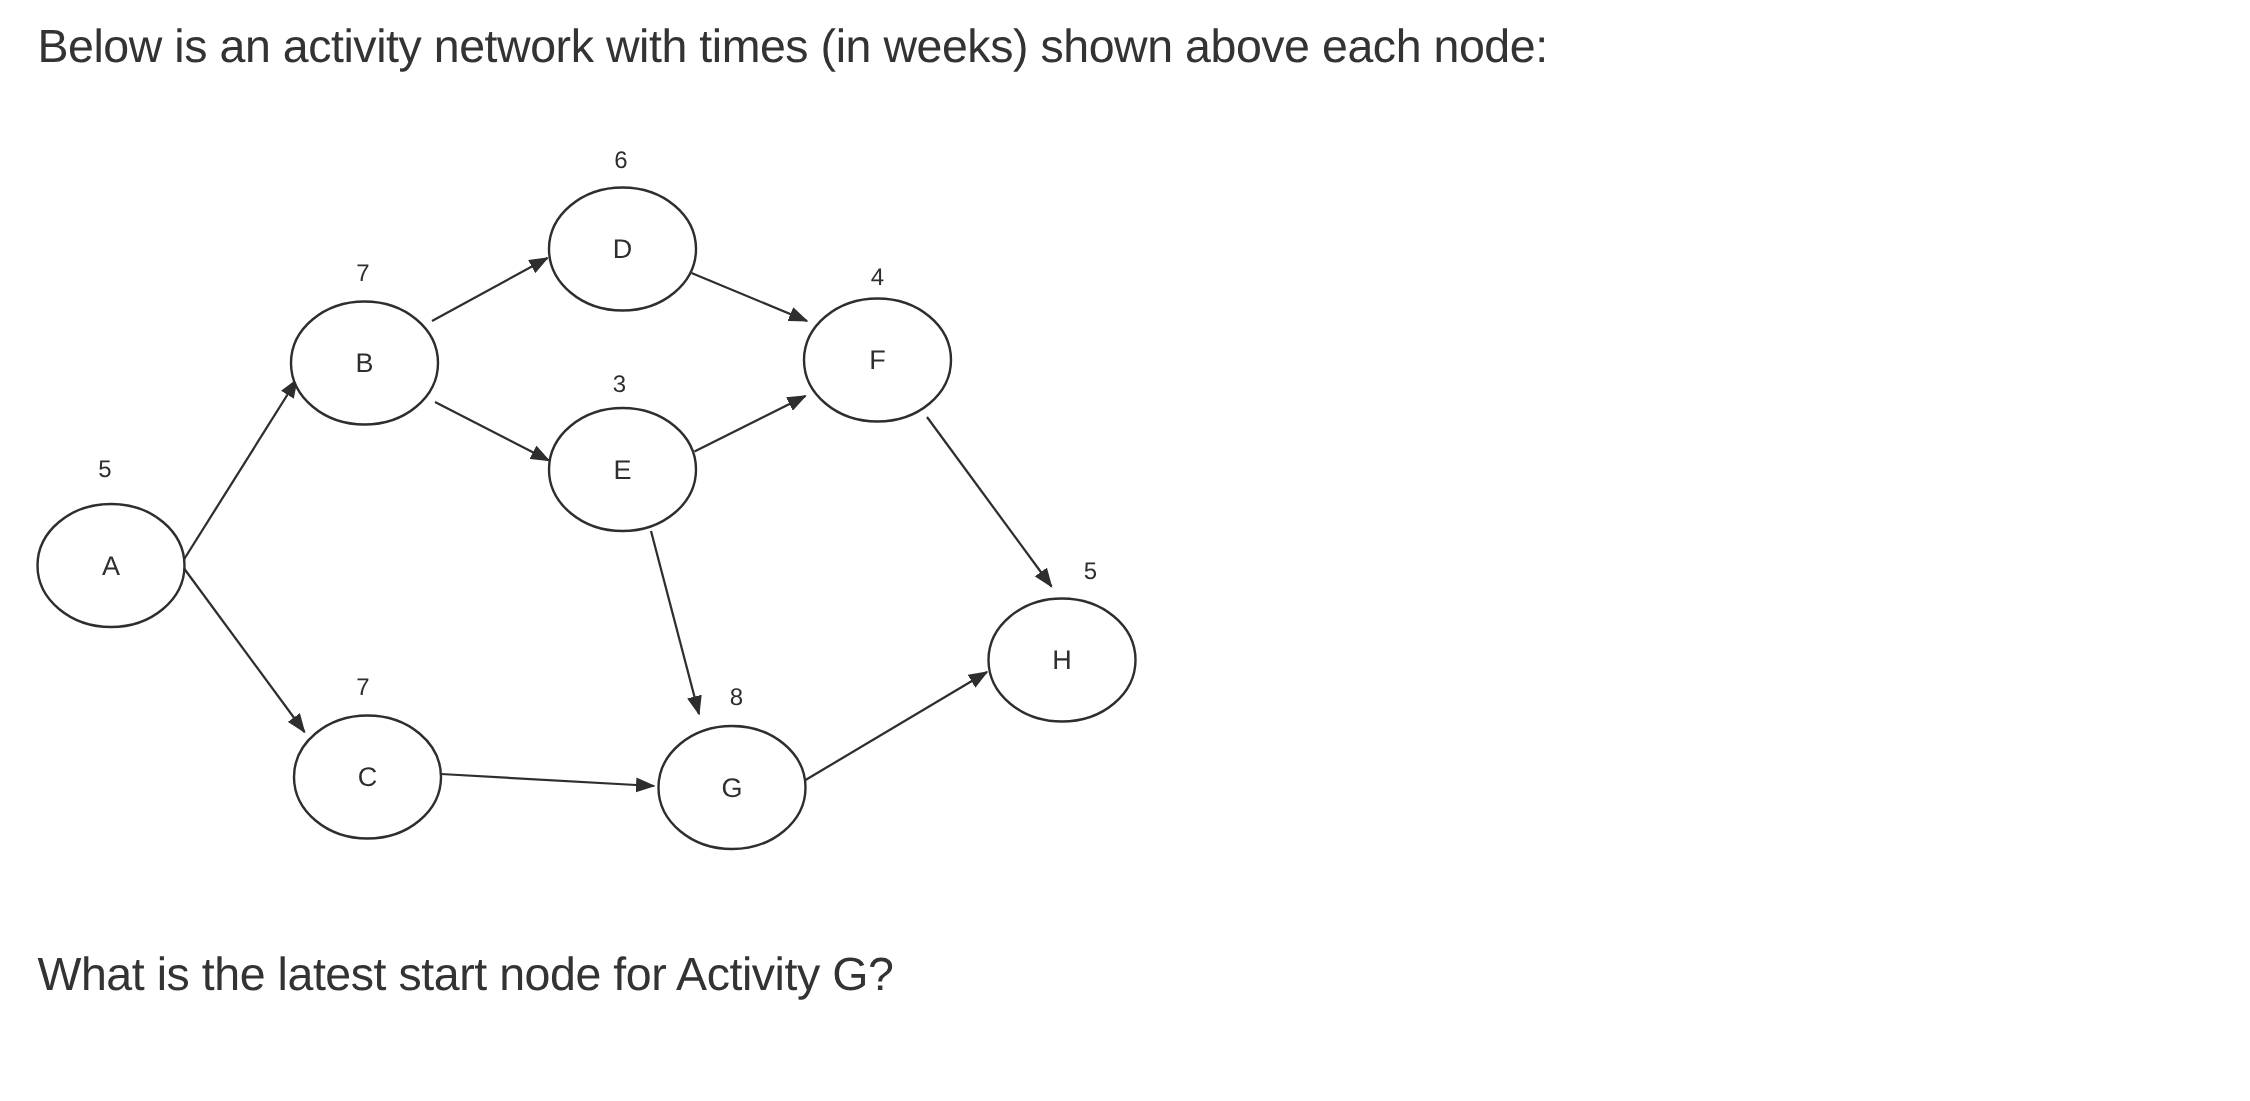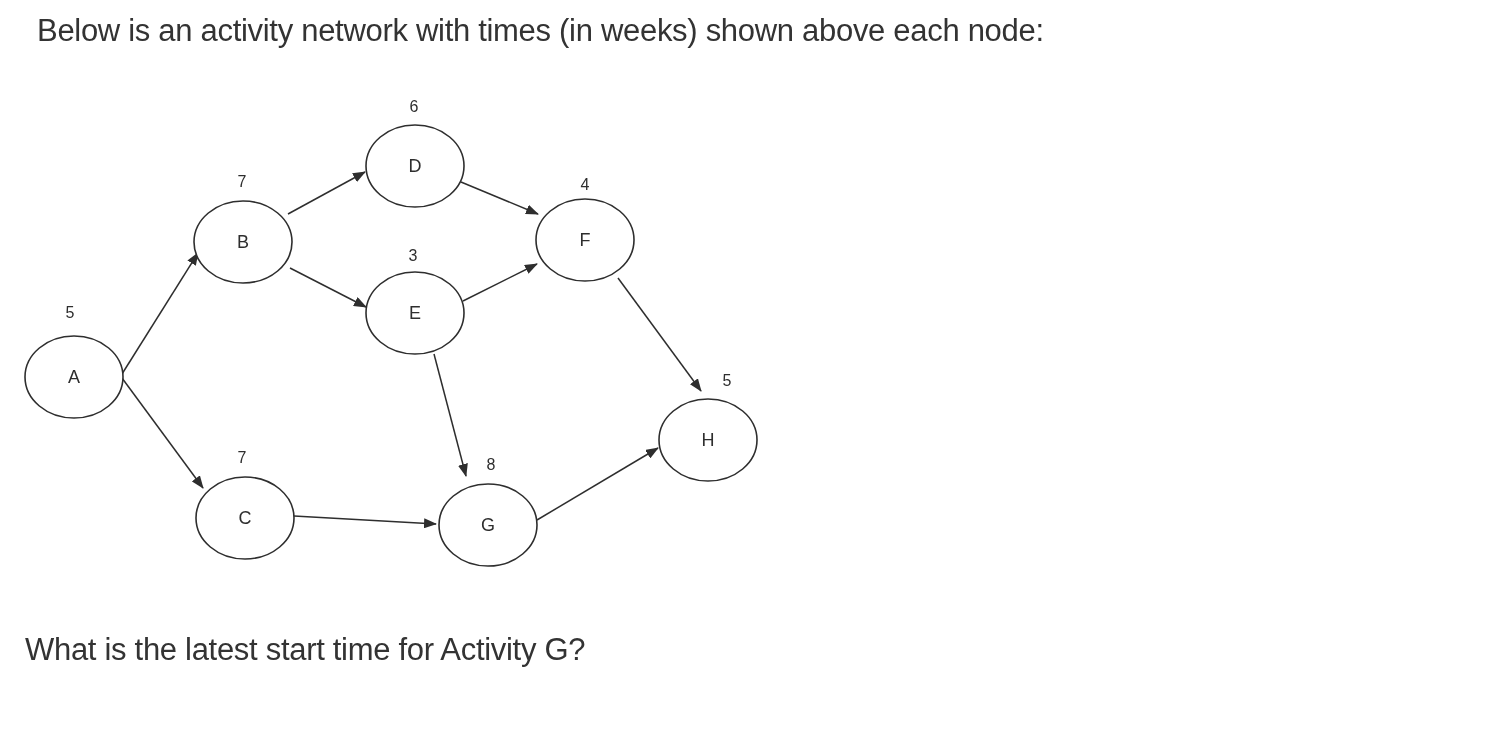--- a/index.html
+++ b/index.html
@@ -15,21 +15,21 @@
     font-family: "Liberation Sans", sans-serif;
   }
   .question-text {
     position: absolute;
     left: 25px;
     color: #333333;
     font-size: 31px;
     letter-spacing: -0.3px;
     white-space: nowrap;
   }
-  #intro-text  { top: 13px; margin-left: 12px; }
+  #intro-text  { top: 13px; }
   #prompt-text { top: 632px; }
   #diagram-svg {
     position: absolute;
     left: 0;
     top: 0;
   }
   .node-ellipse {
     fill: #ffffff;
     stroke: #2e2e2e;
     stroke-width: 1.6;
@@ -112,13 +112,13 @@
         <text x="491" y="470" class="node-time">8</text>
       </g>
       <g>
         <ellipse cx="708" cy="440" rx="49" ry="41" class="node-ellipse"></ellipse>
         <text x="708" y="446" class="node-letter">H</text>
         <text x="727" y="386" class="node-time">5</text>
       </g>
     </g>
 </svg>
 
-<div id="prompt-text" class="question-text">What is the latest start time for Activity G?</div>
+<div id="prompt-text" class="question-text">What is the latest start node for Activity G?</div>
 
 </body></html>

